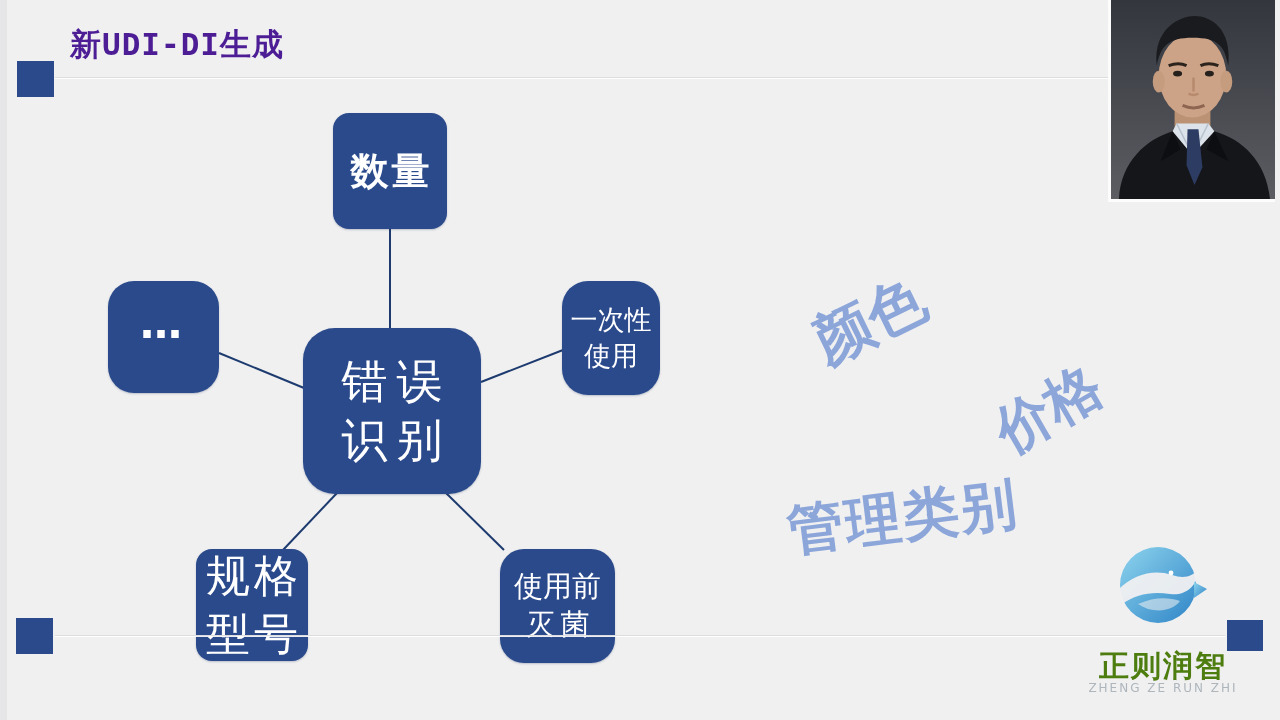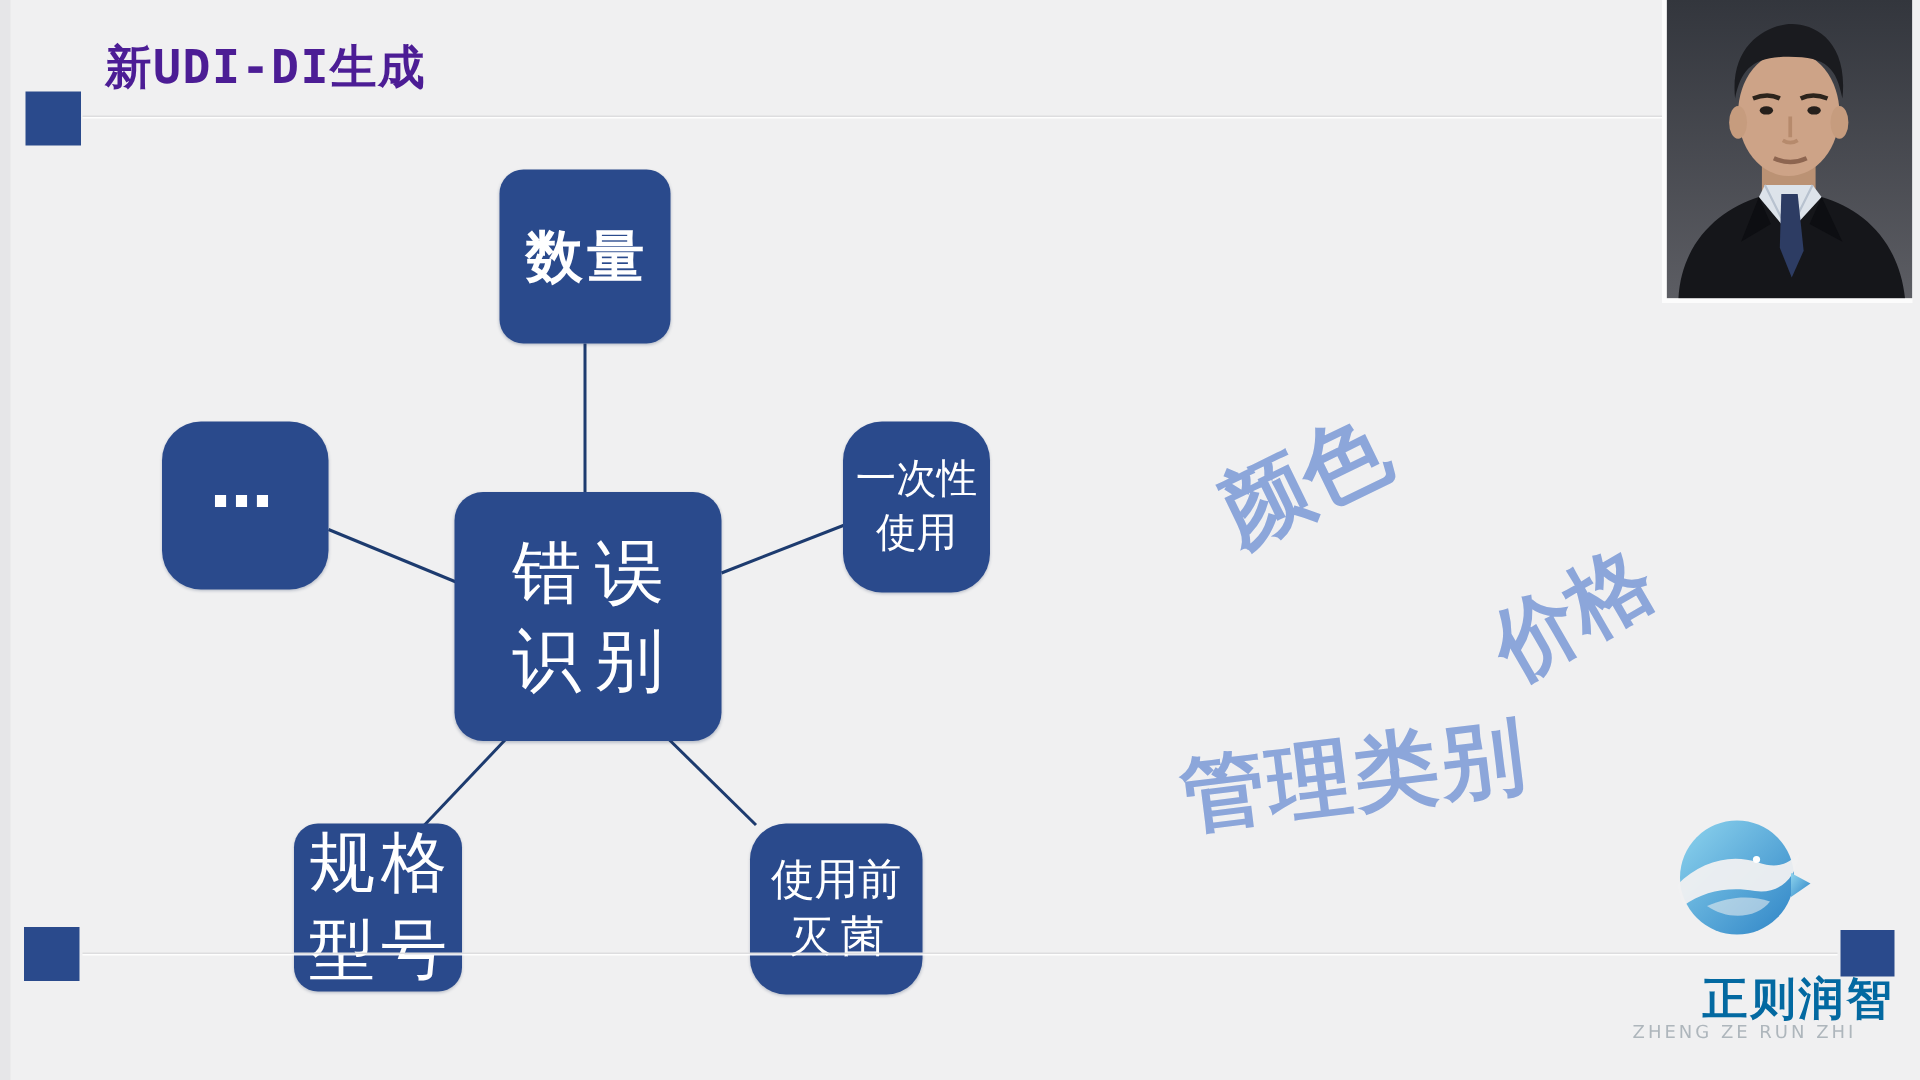--- a/index.html
+++ b/index.html
@@ -61,21 +61,21 @@
     color: #ffffff;
     display: flex;
     flex-direction: column;
     align-items: center;
     justify-content: center;
     text-align: center;
     box-shadow: 0 1px 2px rgba(30,50,90,0.25);
   }
   .node-center {
     left: 303px; top: 328px; width: 178px; height: 166px;
-    border-radius: 19px;
+    border-radius: 32px;
     font-family: "DejaVu Serif", "Liberation Serif", serif;
     font-size: 46px;
     line-height: 1.28;
     letter-spacing: 9px;
     text-indent: 9px;
   }
   .node-top {
     left: 333px; top: 113px; width: 114px; height: 116px;
     border-radius: 16px;
     font-size: 38px;
@@ -132,26 +132,26 @@
   .float-manage  { left: 787px; top: 480px; font-size: 56px; transform: rotate(-7deg); letter-spacing: 2px; }
 
   
   .logo-icon {
     position: absolute;
     left: 1110px; top: 544px;
     width: 100px; height: 82px;
   }
   .logo-cn {
     position: absolute;
-    left: 1124px; top: 646px;
+    left: 1088px; top: 646px;
     width: 150px;
     text-align: center;
     font-size: 30px;
     font-weight: bold;
-    color: #0369a1;
+    color: #4d7c0f;
     letter-spacing: 2px;
   }
   .logo-en {
     position: absolute;
     left: 1088px; top: 681px;
     width: 150px;
     text-align: center;
     font-size: 12px;
     color: #aeb6bc;
     letter-spacing: 2px;

